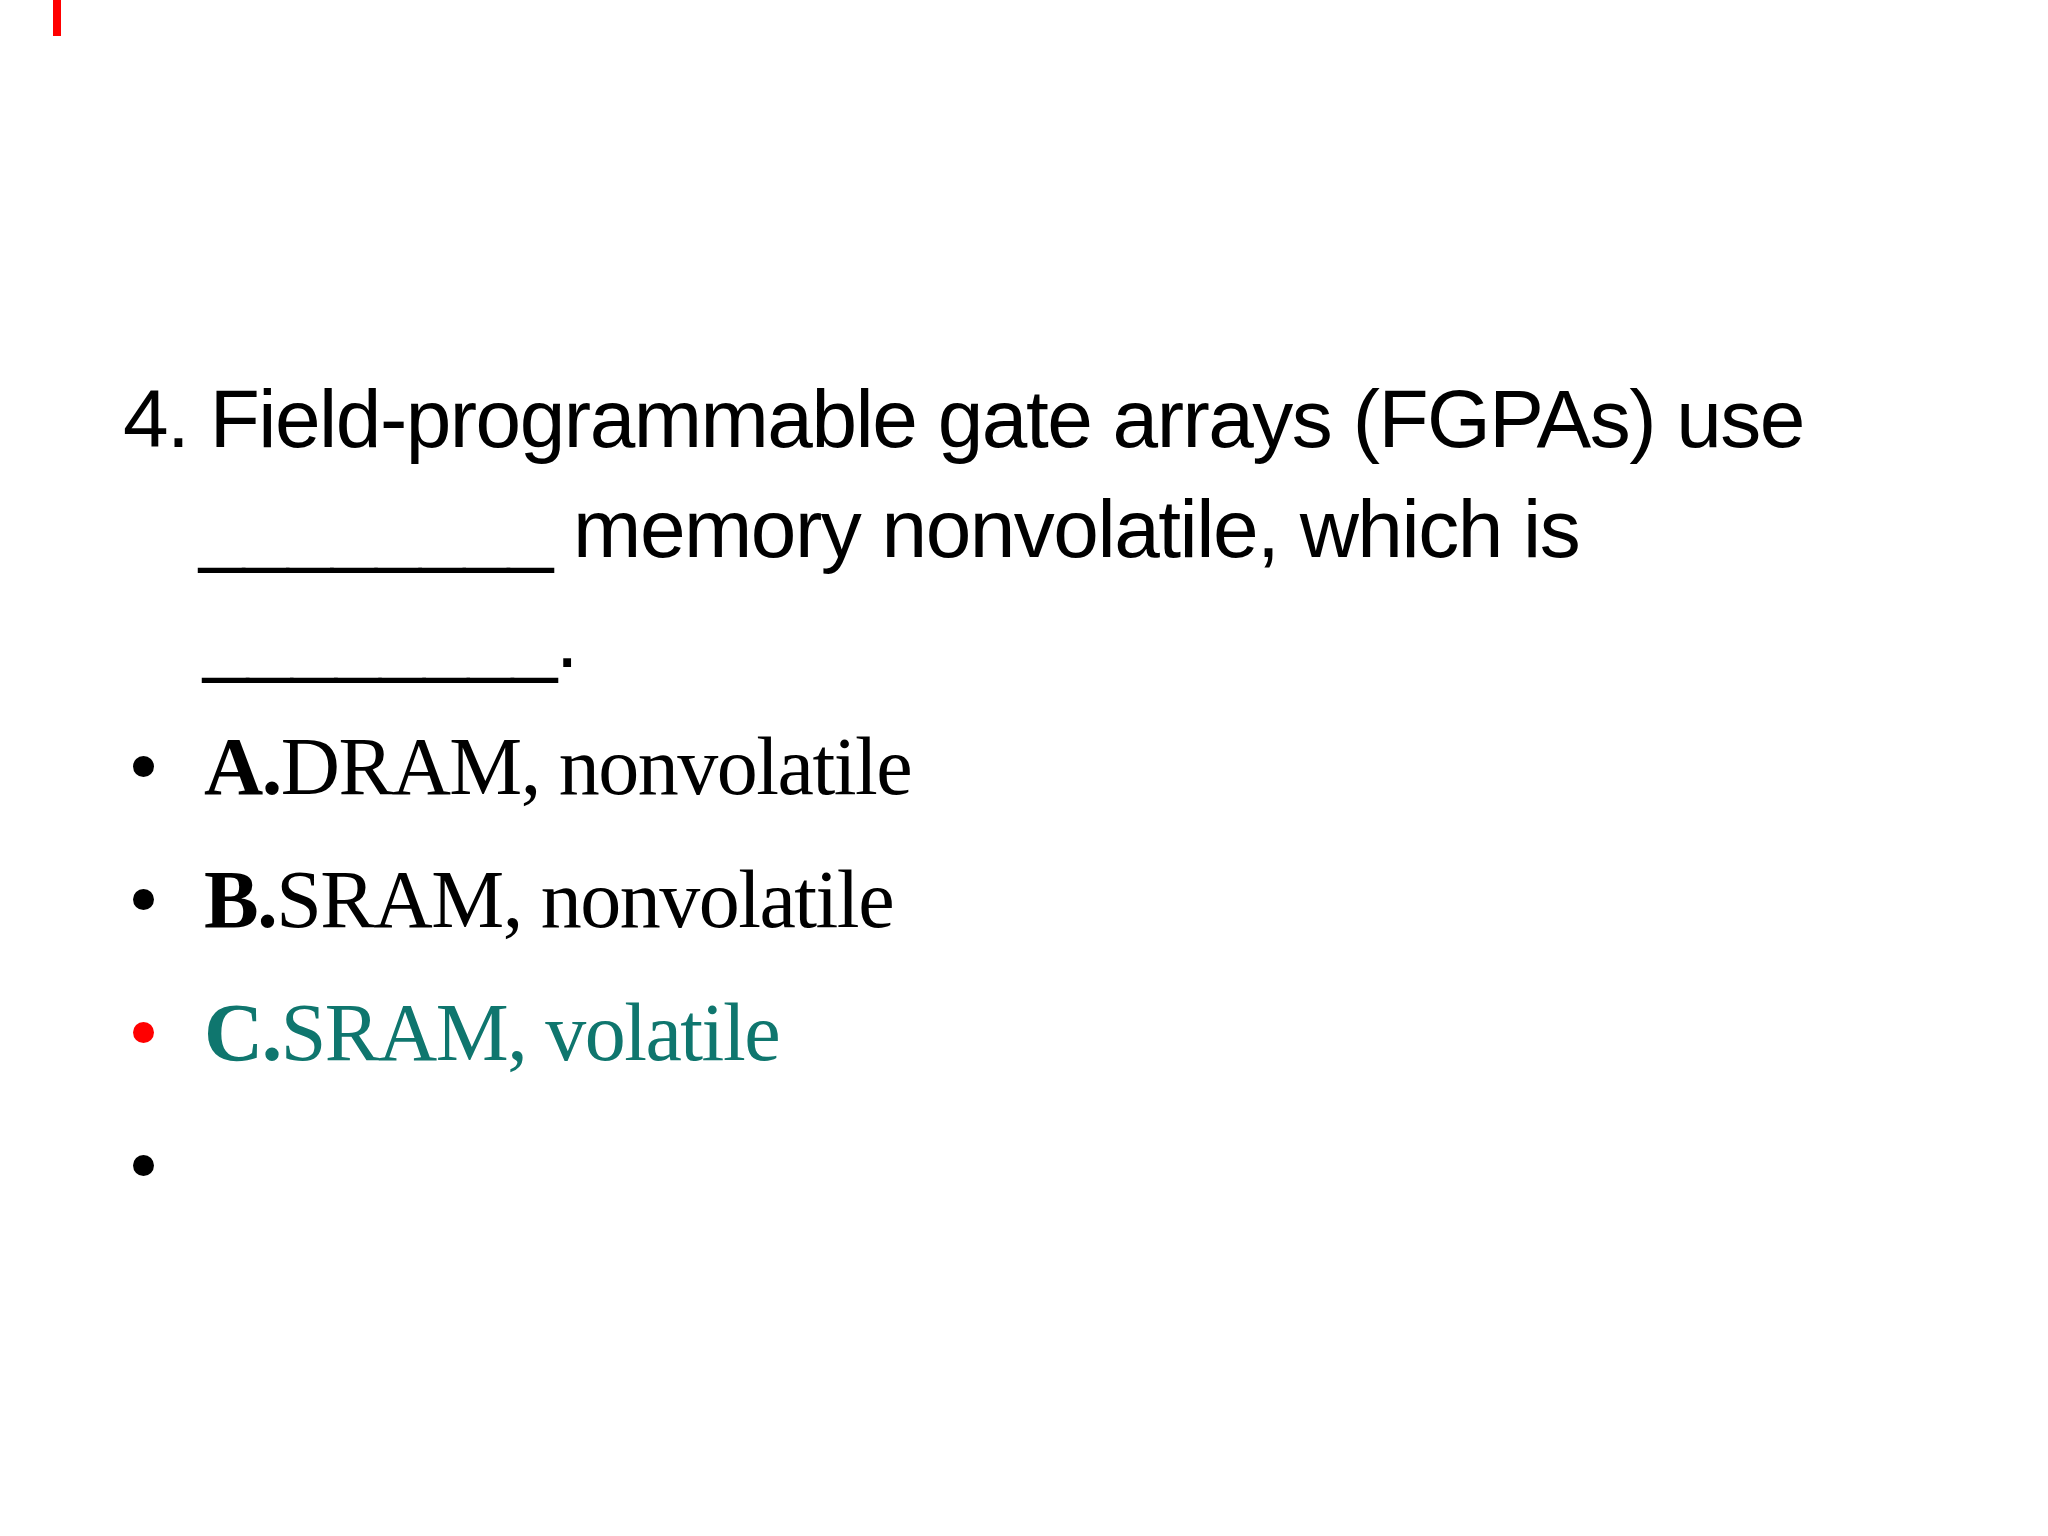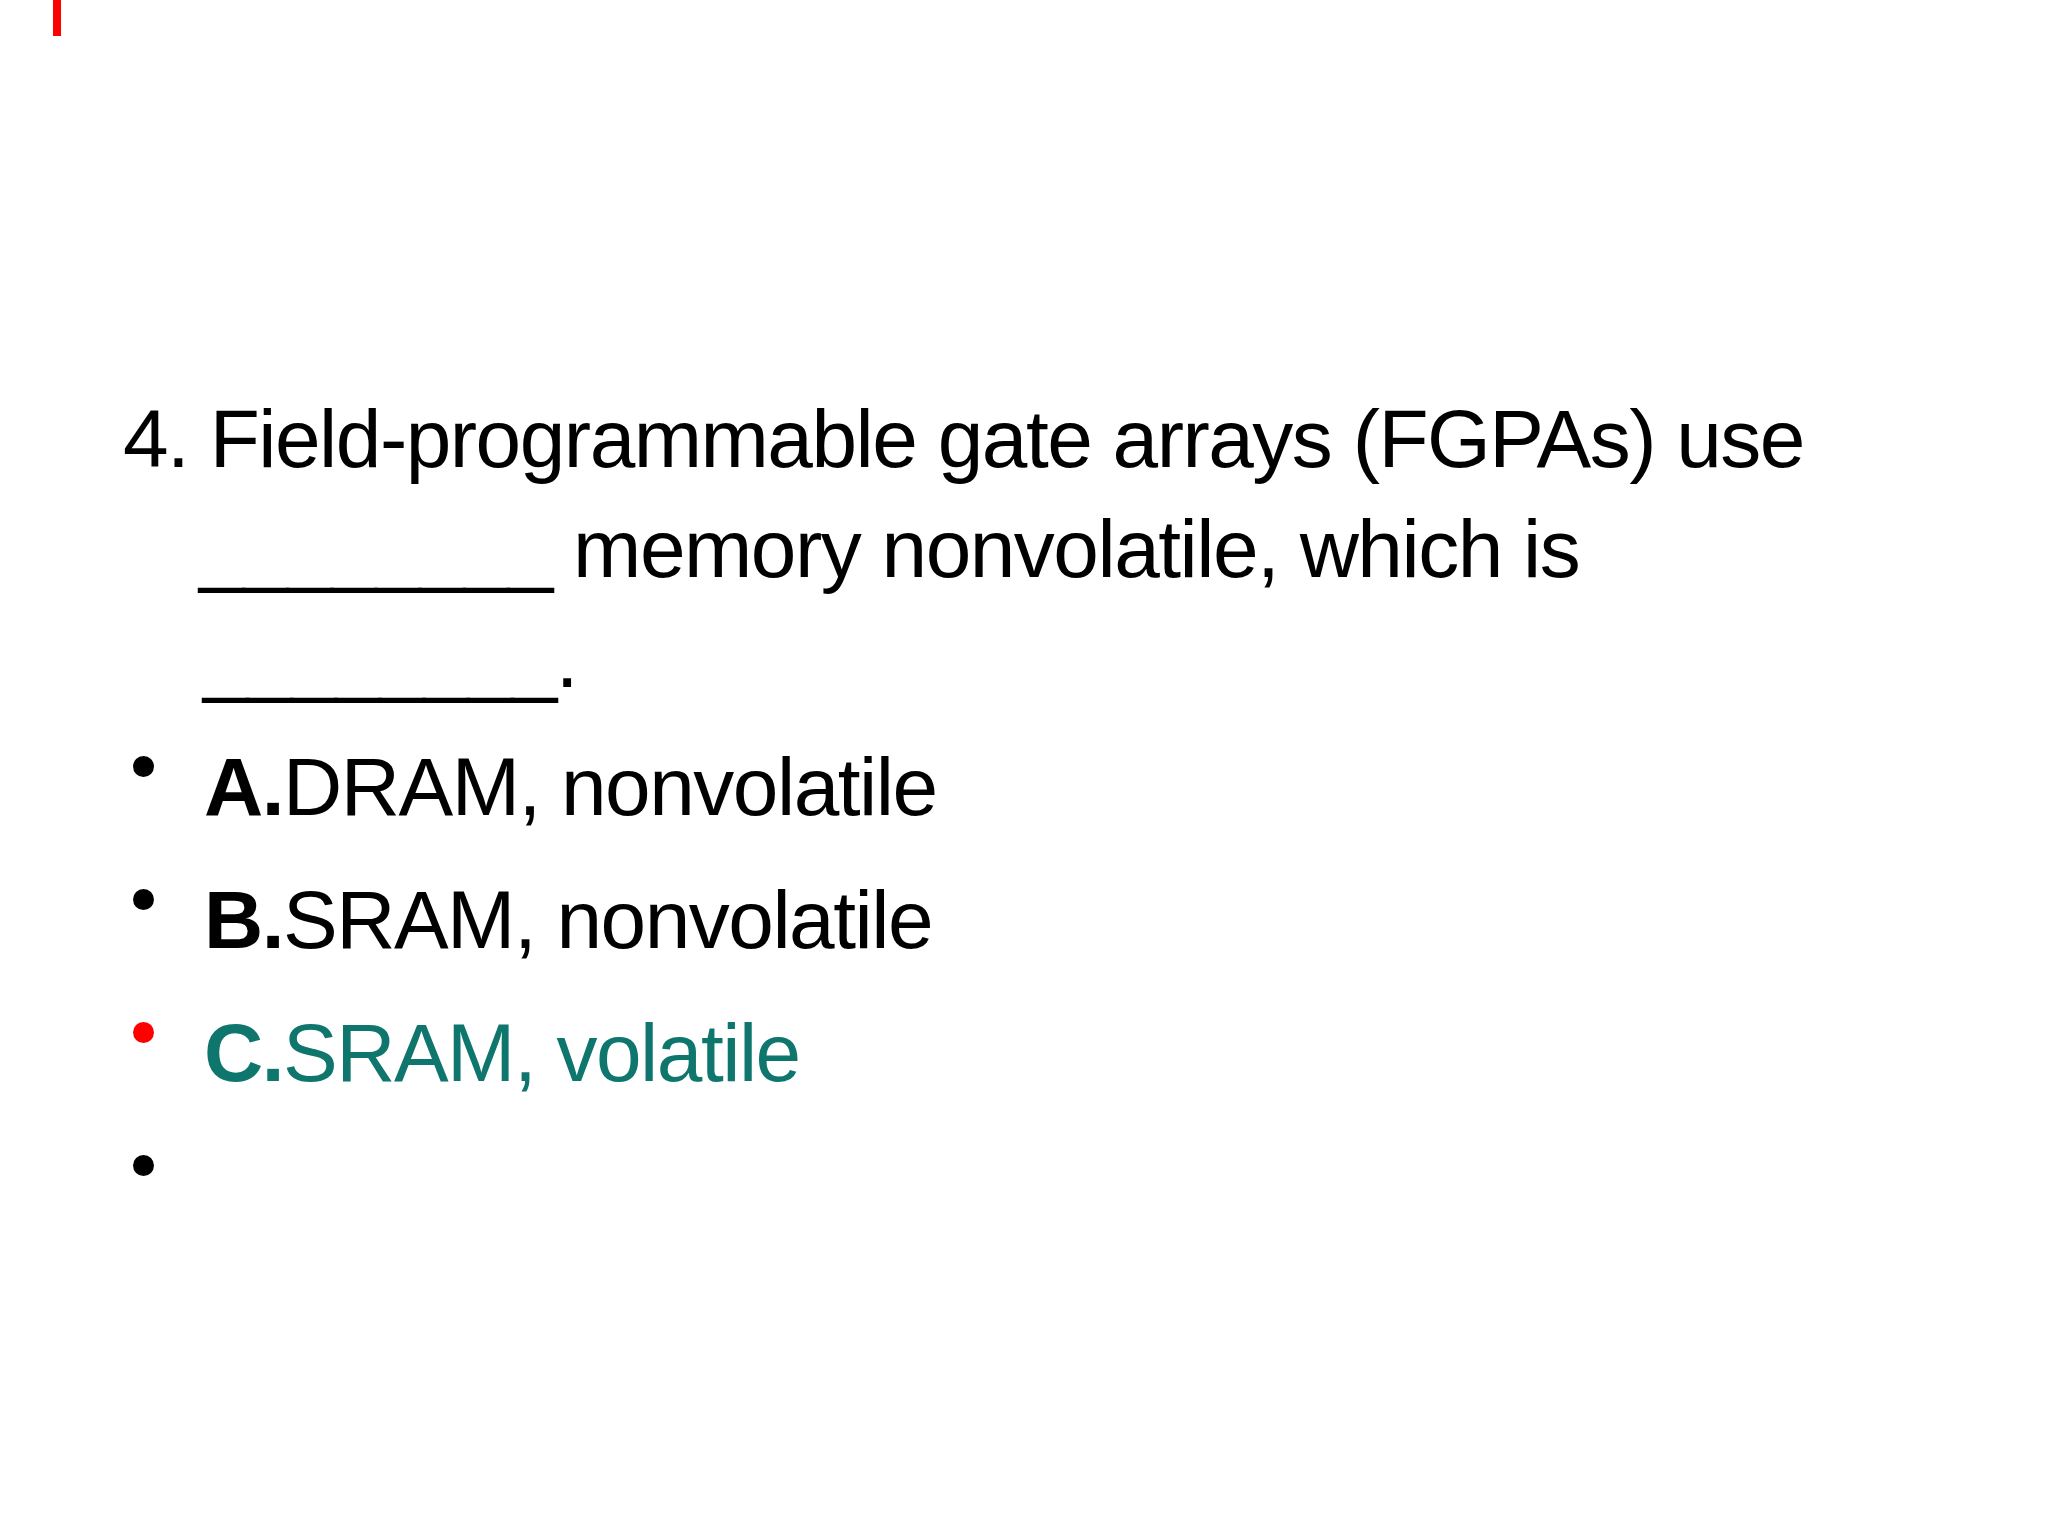--- a/index.html
+++ b/index.html
@@ -24,26 +24,25 @@
     height: 36px;
     background: #ff0000;
   }
   .txt {
     position: absolute;
     font-size: 82px;
     line-height: 82px;
     letter-spacing: -1.5px;
     white-space: nowrap;
     color: #000000;
-    margin-top: 20px;
   }
   .q1 { left: 123px; top: 378px; }
   .q2 { left: 199px; top: 488px; }
   .q3 { left: 203px; top: 598px; }
-  .opt-text { left: 204px; }
+  .opt-text { left: 204px; font-family: Liberation Serif, serif; }
   .opt-a { top: 726px; }
   .opt-b { top: 859px; text-align: right; }
   .opt-c { top: 992px; }
   .opt-d { top: 1125px; }
   .marker { font-weight: 700; }
   .option-red, .option-red .marker { color: #0f766e; }
   .bullet-dot {
     position: absolute;
     left: 133px;
     width: 21px;

